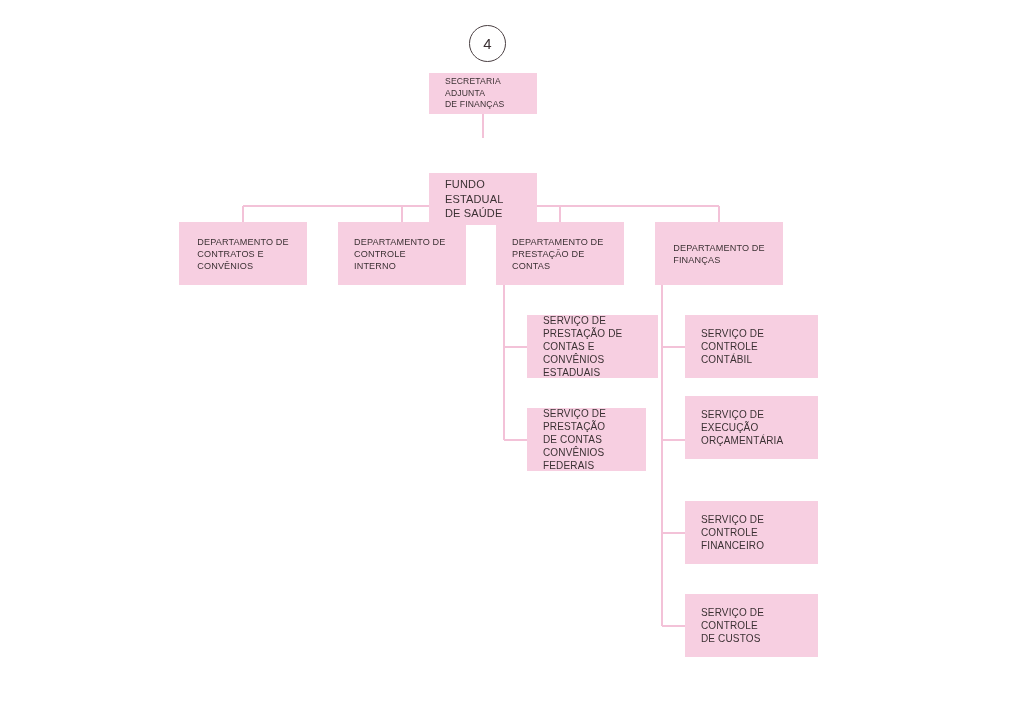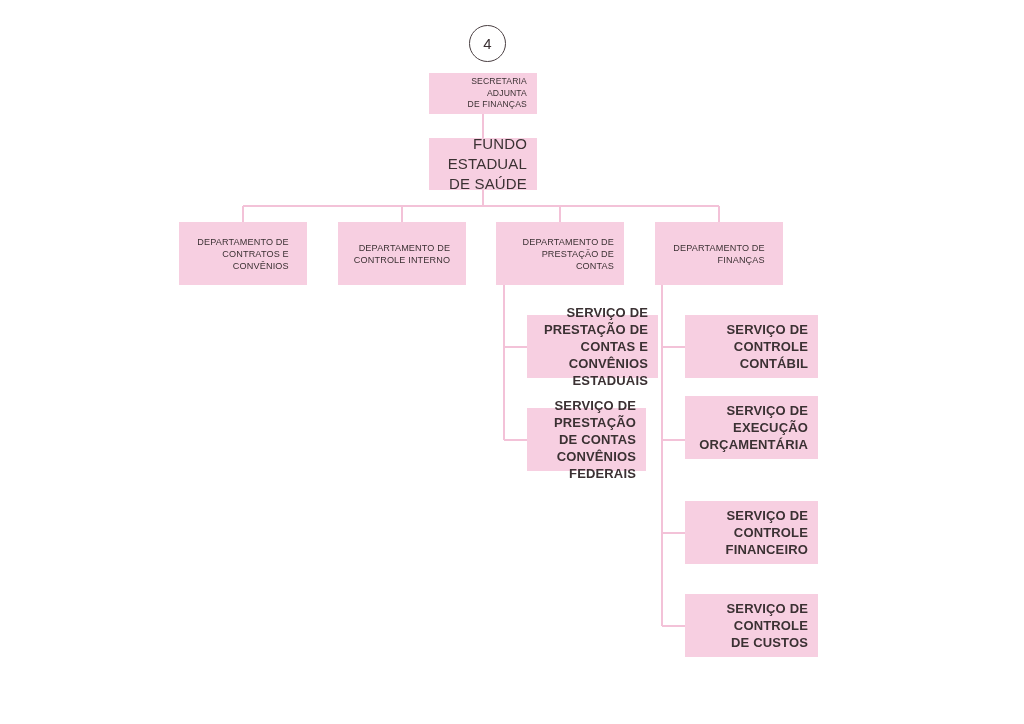--- a/index.html
+++ b/index.html
@@ -27,39 +27,39 @@
     height: 724px;
     pointer-events: none;
   }
   .node {
     position: absolute;
     background: #f7cfe1;
     color: #3b3133;
     display: flex;
     align-items: center;
     justify-content: center;
-    text-align: right;
+    text-align: left;
     box-sizing: border-box;
-    padding: 3px 10px;
+    padding: 3px 16px;
     line-height: 1.32;
     letter-spacing: 0.15px;
     white-space: pre-line;
   }
   .node.level-1 {
     font-size: 8.6px;
   }
   .node.level-2 {
-    font-size: 15px;
+    font-size: 11px;
+    margin-top: 35px;
   }
   .node.level-3 {
     font-size: 9.1px;
   }
   .node.level-4 {
-    font-size: 13px;
-    font-weight: bold;
+    font-size: 10px;
   }
   #page-badge {
     position: absolute;
     box-sizing: border-box;
     border: 1.6px solid #4a3f42;
     border-radius: 50%;
     color: #3b3133;
     display: flex;
     align-items: center;
     justify-content: center;

